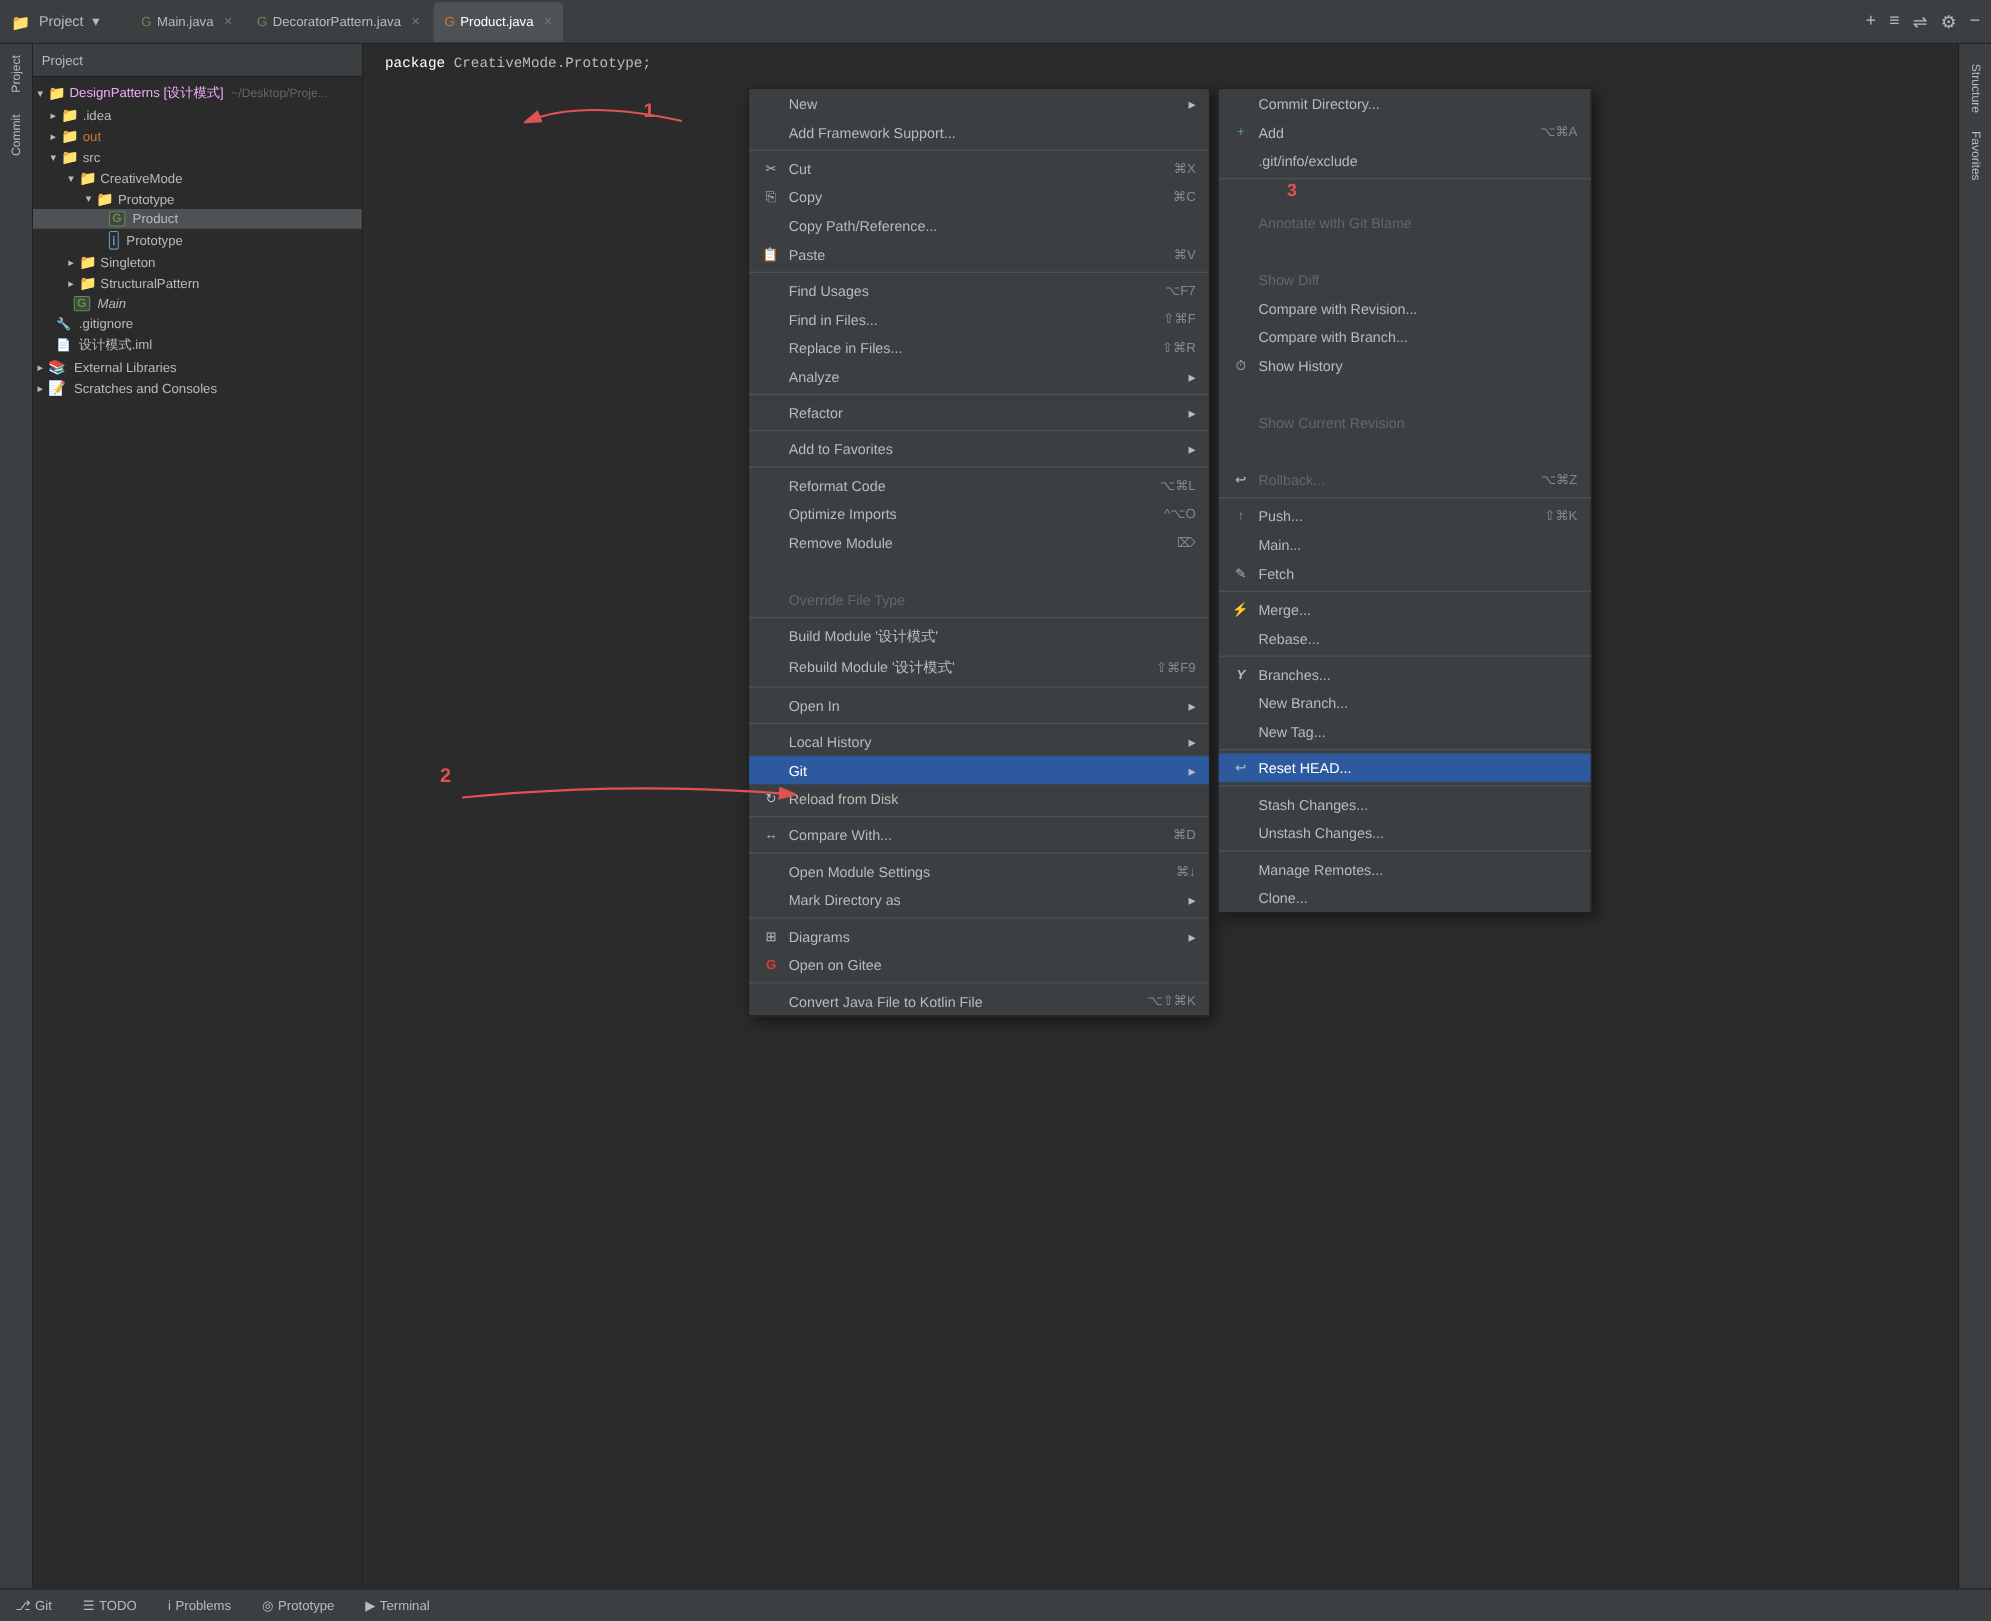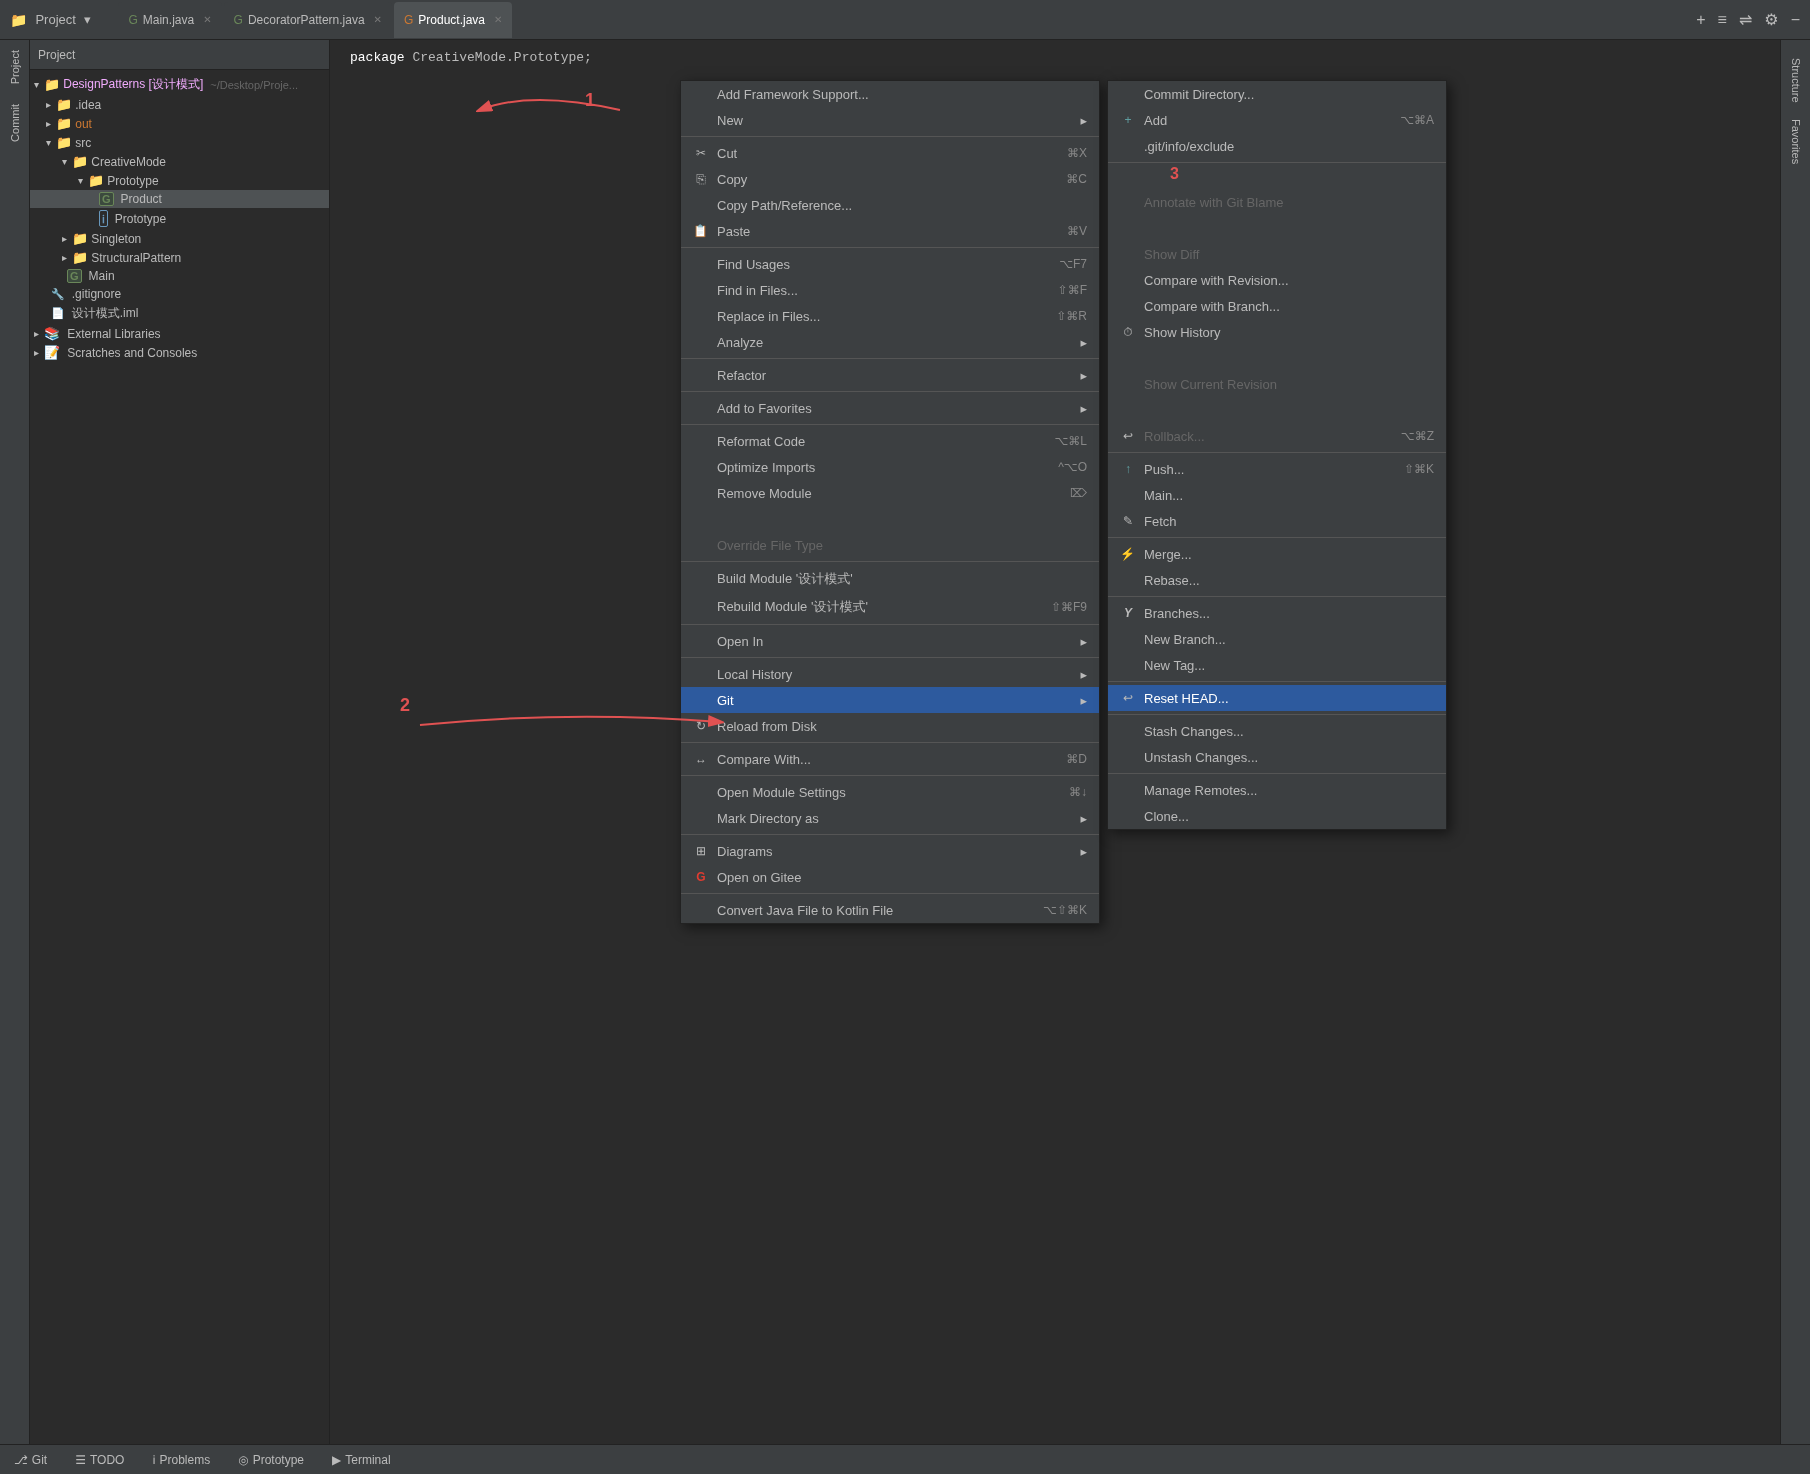--- a/index.html
+++ b/index.html
@@ -444,21 +444,21 @@
 
         <div class="tree-item tree-indent-2">
           <span class="tree-arrow closed"></span>
           <span class="folder-icon">📁</span>
           <span>StructuralPattern</span>
         </div>
 
         <div class="tree-item tree-indent-2">
           <span class="tree-arrow leaf"></span>
           <span class="java-icon-green">G</span>
-          <span style="margin-left:4px;">Main</span>
+          <span style="margin-left:4px;font-style:italic;">Main</span>
         </div>
 
         <div class="tree-item tree-indent-1">
           <span class="tree-arrow leaf"></span>
           <span class="gitignore-icon">🔧</span>
           <span style="margin-left:4px;">.gitignore</span>
         </div>
 
         <div class="tree-item tree-indent-1">
           <span class="tree-arrow leaf"></span>
@@ -481,28 +481,28 @@
       </div>
     </div>
 
     <div class="editor-area">
       <div class="editor-content">
         <span style="color:#ffffff;">package</span> <span style="color:#bababa;">CreativeMode.Prototype;</span>
       </div>
 
       <div class="context-menu">
 
+        <div class="menu-item has-submenu">
+          <span class="menu-icon"></span>
+          <span class="menu-label">New</span>
+        </div>
+
         <div class="menu-item">
           <span class="menu-icon"></span>
           <span class="menu-label">Add Framework Support...</span>
-        </div>
-
-        <div class="menu-item has-submenu">
-          <span class="menu-icon"></span>
-          <span class="menu-label">New</span>
         </div>
 
         <div class="menu-separator"></div>
 
         <div class="menu-item">
           <span class="menu-icon">✂</span>
           <span class="menu-label">Cut</span>
           <span class="menu-shortcut">⌘X</span>
         </div>
 

